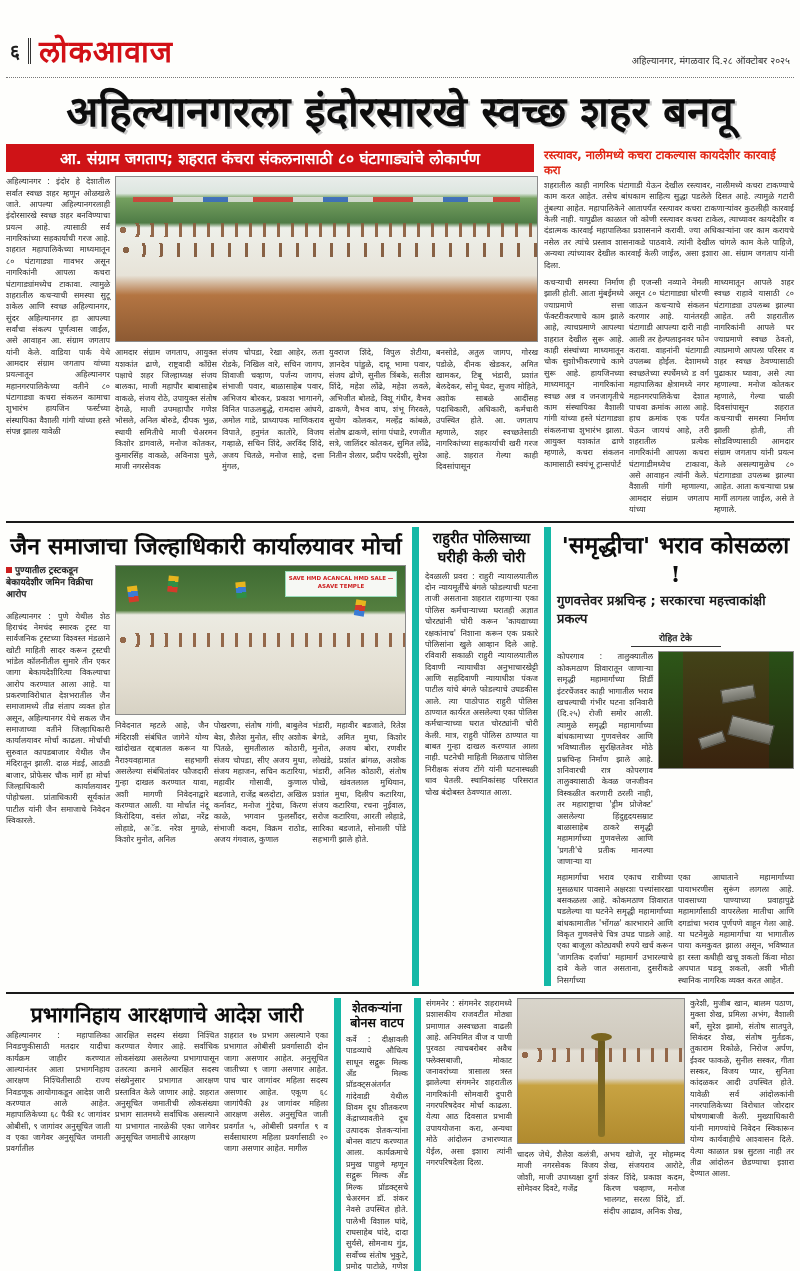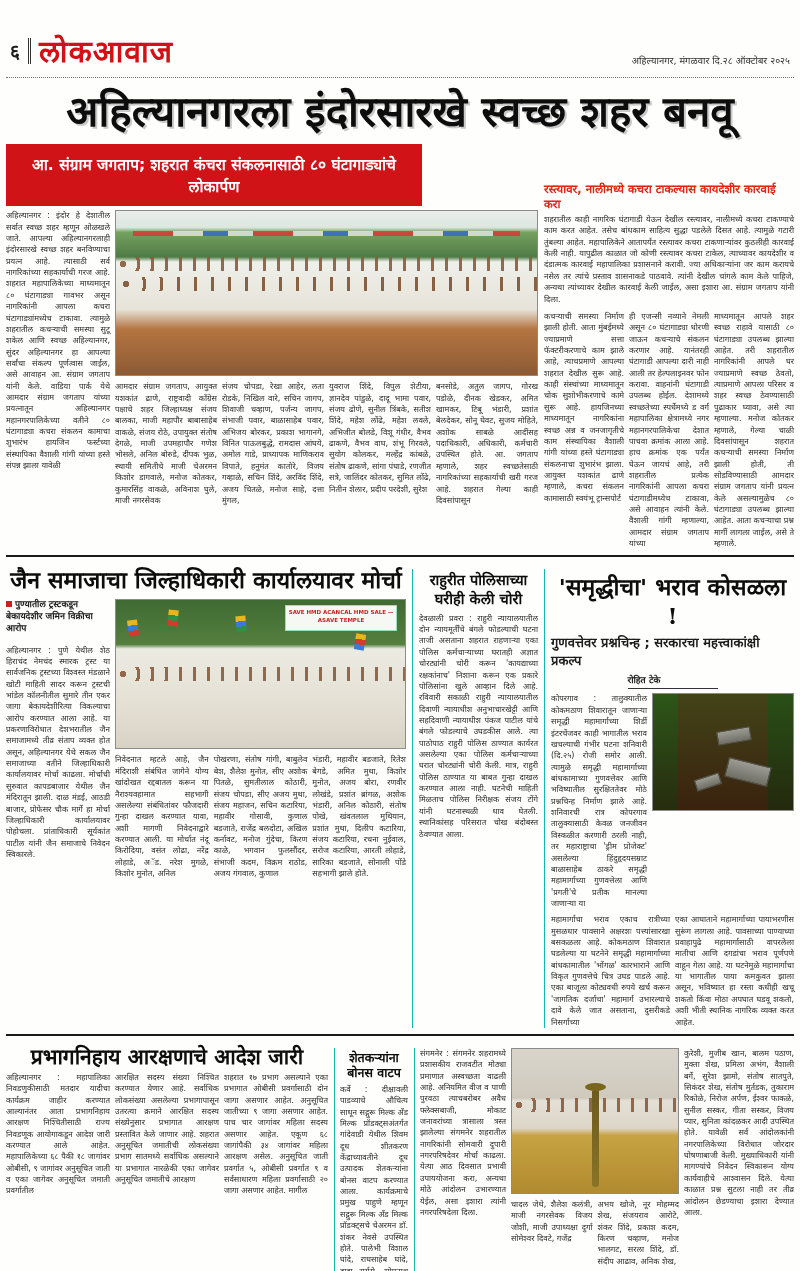--- a/index.html
+++ b/index.html
@@ -11,35 +11,35 @@
   .hdr { display:flex; align-items:flex-end; justify-content:space-between; padding:0 4px 4px 4px; }
   .hdr-left { display:flex; align-items:center; gap:8px; }
   .pageno { font-size:19px; font-weight:bold; padding-right:8px; border-right:3px double #333; }
   .masthead { font-size:30px; font-weight:bold; color:#d21016; letter-spacing:1px; font-family:"DejaVu Serif", serif; }
   .dateline { font-size:9.5px; color:#333; padding-bottom:4px; }
   .dotted { border-bottom:1.5px dotted #777; margin:2px 0 6px 0; }
 
   
   .lead-headline { font-family:"DejaVu Serif", serif; font-size:42px; font-weight:bold; text-align:center; color:#0d0d0d; line-height:1.15; text-shadow:2px 2px 0 #c9c9c9; padding:4px 0 8px 0; }
   .kicker-row { display:flex; gap:8px; align-items:flex-start; }
-  .kicker { background:#cf1317; color:#fff; font-weight:bold; font-size:15.5px; padding:9px 10px; width:416px; text-align:center; }
+  .kicker { background:#cf1317; color:#fff; font-weight:bold; font-size:15.5px; padding:3px 10px; width:528px; text-align:center; }
   .top-section { display:flex; gap:6px; margin-top:4px; }
   .left-zone { width:532px; display:flex; gap:5px; }
   .right-zone { width:250px; }
   .col { font-size:8px; line-height:1.42; text-align:justify; color:#2b2b2b; }
   .narrow { width:104px; }
   .photo-stack { width:423px; }
   .names-row { display:flex; gap:5px; margin-top:5px; }
   .names-row .col { flex:1; }
   .side-head { color:#e02512; font-weight:bold; font-size:11.5px; line-height:1.25; margin:-28px 0 3px 0; }
   .side-cols { display:flex; gap:5px; margin-top:6px; }
   .side-cols .col { flex:1; }
 
   .hrule { border-top:2px solid #1a1a1a; margin:6px 0 4px 0; }
-  .vline { border-left:1px solid #14b8a6;margin-top:8px; }
+  .vline { border-left:7px solid #14b8a6; }
 
   
   .photo { border:1px solid #8b8b8b; position:relative; overflow:hidden; background:#cfcabd; }
   .ph-main { height:166px; background:linear-gradient(180deg,#e9edea 0%,#dde6e0 10%,#75a160 13%,#4f7c46 28%,#eef0ea 31%,#e7e3d8 60%,#b47542 72%,#8d5a33 100%); }
   .heads { position:absolute; left:0; right:0; top:28%; height:14px; background:repeating-radial-gradient(circle at 7px 7px,#8a5a3a 0 3.2px,transparent 3.3px 14px); opacity:.9; }
   .heads2 { top:40%; background:repeating-radial-gradient(circle at 10px 7px,#7d5233 0 3px,transparent 3.1px 17px); }
   .banner-strip { position:absolute; top:12%; left:4%; right:4%; height:5px; background:repeating-linear-gradient(90deg,#d33 0 40px,#e7e7e7 40px 70px,#36c 70px 95px,#e7e7e7 95px 120px); opacity:.8; }
   .ph-jain { height:116px; background:linear-gradient(180deg,#3f6b33 0%,#547f3f 30%,#ecebe2 33%,#e2ddd0 78%,#d7d2c4 100%); }
   .flag { position:absolute; width:10px; height:16px; }
   .jain-banner { position:absolute; top:5px; right:8px; width:112px; height:26px; background:#f6f8f4; border:1px solid #9db; color:#c22; font-size:5.5px; line-height:1.3; text-align:center; padding-top:3px; font-weight:bold; }
@@ -55,21 +55,21 @@
   .rahuri-sec { width:126px; padding-left:6px; }
   .sam-sec { width:250px; padding-left:6px; }
   .sec-headline { font-family:"DejaVu Serif", serif; font-weight:bold; text-align:center; color:#0d0d0d; }
   .jain-head { font-size:23px; padding:2px 0 4px 0; }
   .jain-body { display:flex; gap:5px; }
   .bullet-sub { font-weight:bold; font-size:9px; line-height:1.3; margin-bottom:10px; }
   .redsq { display:inline-block; width:6px; height:6px; background:#cc1f1f; margin-right:3px; }
   .rahuri-head { font-size:14.5px; line-height:1.25; padding:2px 0 5px 0; }
   .sam-head { font-size:23px; padding:1px 0 2px 0; }
   .sam-sub { font-size:13px; font-weight:bold; text-align:left; padding:2px 0 4px 0; }
-  .byline { font-size:9px; font-weight:bold; text-align:left; width:90px; margin:0 auto 4px auto; border-bottom:1px solid #333; padding-bottom:2px; }
+  .byline { font-size:9px; font-weight:bold; text-align:center; width:90px; margin:0 auto 4px auto; border-bottom:1px solid #333; padding-bottom:2px; }
   .sam-row { display:flex; gap:5px; }
   .sam-cols { display:flex; gap:5px; margin-top:5px; }
   .sam-cols .col { flex:1; }
 
   
   .band3 { display:flex; gap:6px; }
   .prabhag-sec { width:322px; }
   .prabhag-head { font-size:21px; padding:2px 0 2px 0; }
   .prabhag-sub { font-size:12.5px; font-weight:bold; text-align:center; padding:0 0 5px 0; }
   .cols3 { display:flex; gap:5px; }

